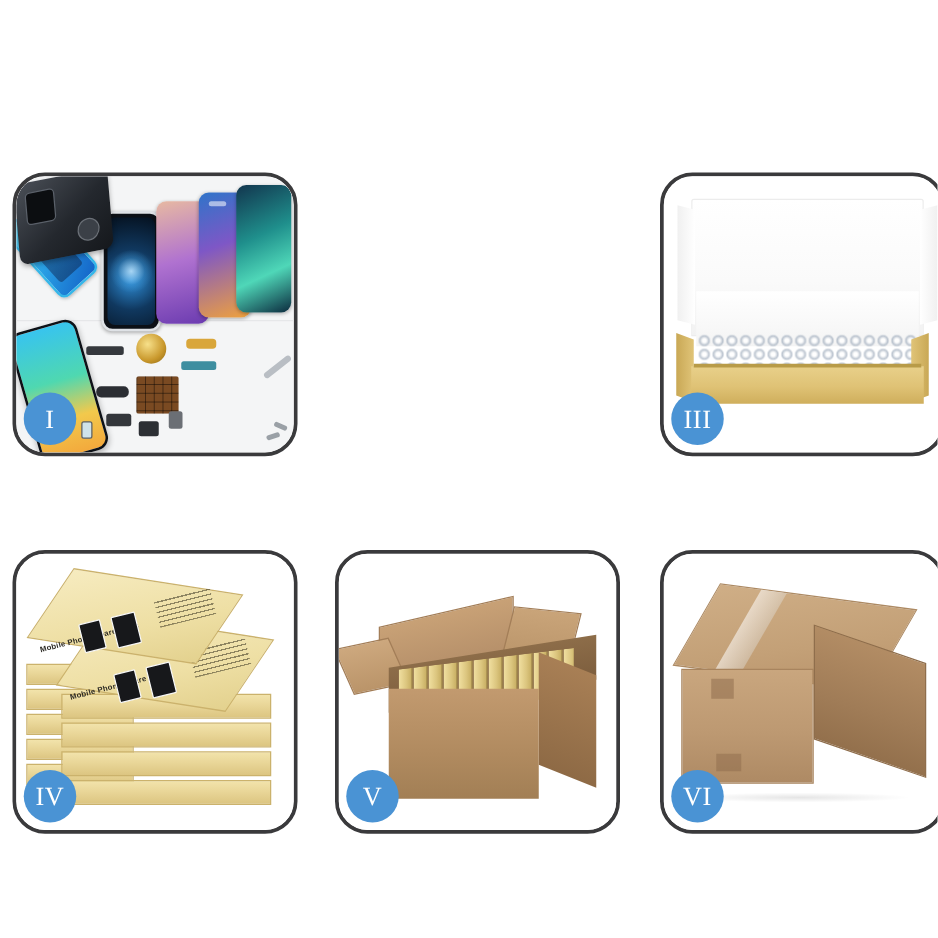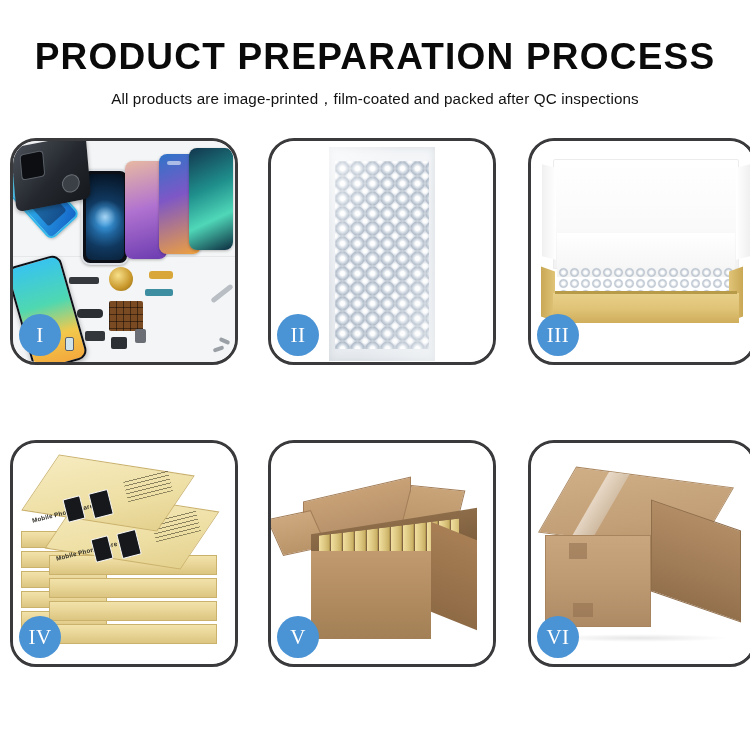--- a/index.html
+++ b/index.html
@@ -399,24 +399,20 @@
   .c6-shadow {
     position:absolute; left:18px; bottom:22px; width:180px; height:8px;
     background: radial-gradient(ellipse at center, rgba(0,0,0,.10), rgba(0,0,0,0) 70%);
   }
 </style>
 </head>
 <body>
 
 <div id="page">
 
-  <div class="header">
-    <div class="title">PRODUCT PREPARATION PROCESS</div>
-    <div class="subtitle">All products are image-printed，film-coated and packed after QC inspections</div>
-  </div>
 
   <div class="grid">
 
     <div class="row">
 
       <div class="panel c0">
         <div class="panel-inner p1">
           <div class="shelf"></div>
           <div class="phone ph-blue"></div>
           <div class="phone ph-black"></div>
@@ -435,29 +431,20 @@
           <div class="bar-part flex6"></div>
           <div class="bar-part flex7"></div>
           <div class="bar-part flex8"></div>
           <div class="tool"></div>
           <div class="screw1"></div>
           <div class="screw2"></div>
         </div>
         <div class="badge">I</div>
       </div>
 
-      <div class="panel c1">
-        <div class="panel-inner p2">
-          <div class="wrap-sheet">
-            <div class="bubbles"></div>
-            <div class="wrap-sheen"></div>
-          </div>
-        </div>
-        <div class="badge">II</div>
-      </div>
 
       <div class="panel c2">
         <div class="panel-inner p3">
           <div class="box3-lid"></div>
           <div class="box3-foam"></div>
           <div class="box3-bub"></div>
           <div class="box3-left"></div>
           <div class="box3-right"></div>
           <div class="box3-front"></div>
           <div class="box3-inner-edge"></div>

